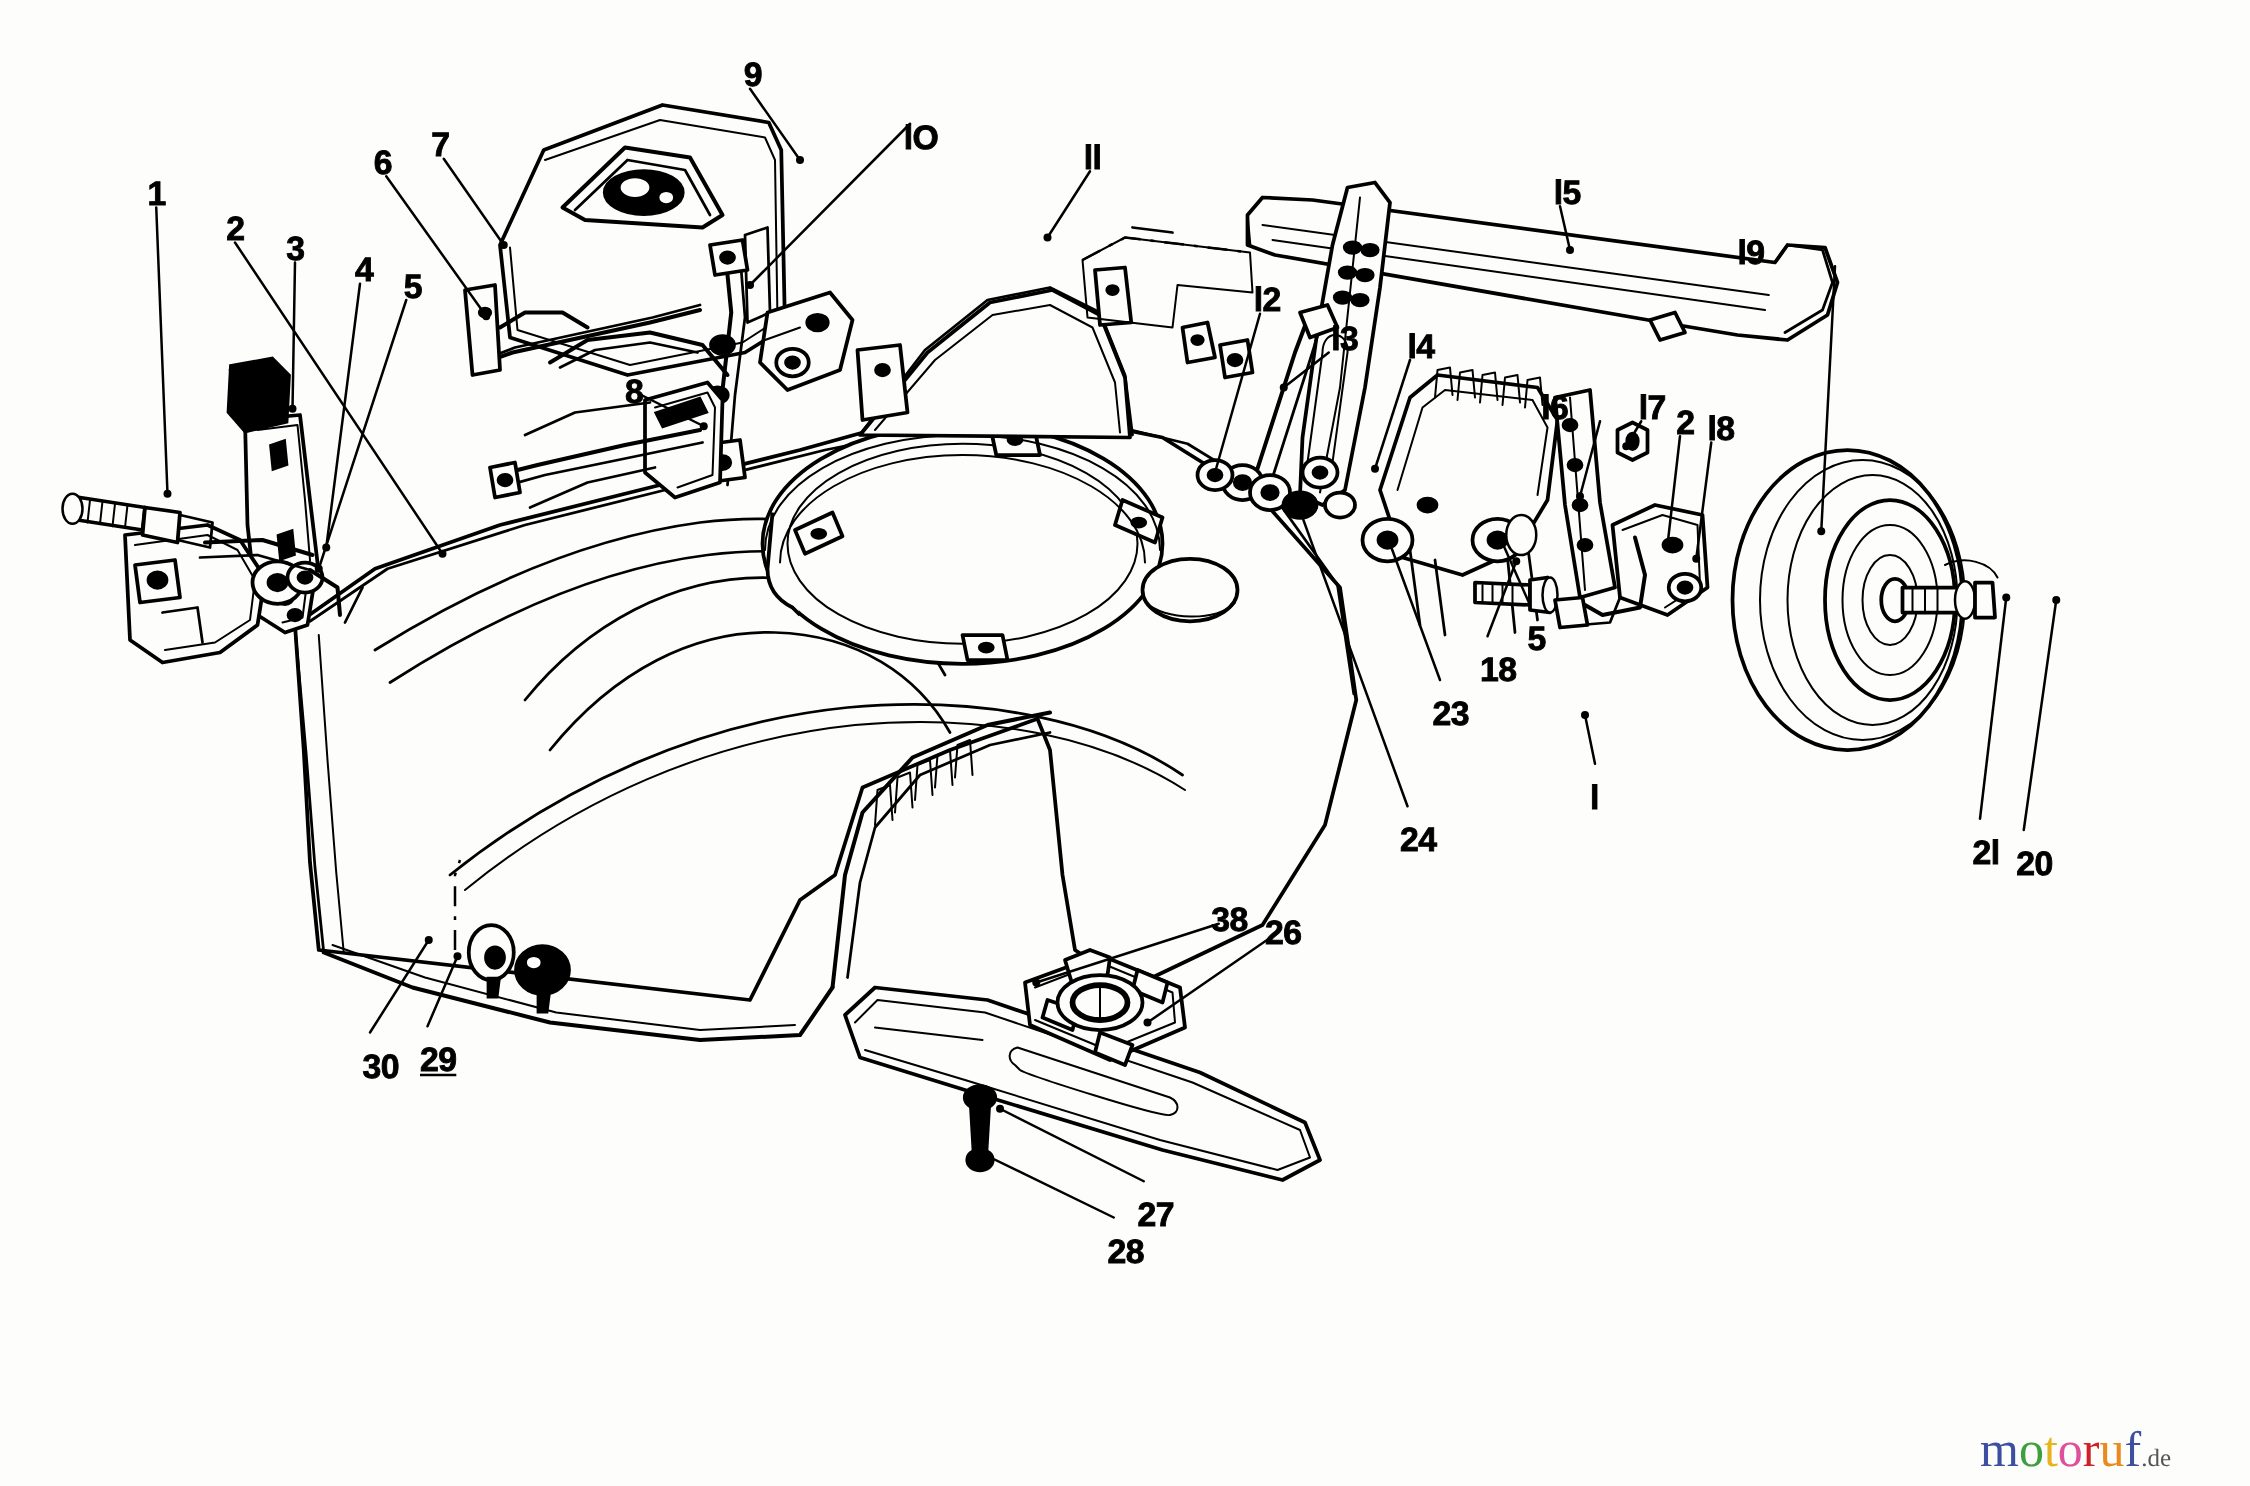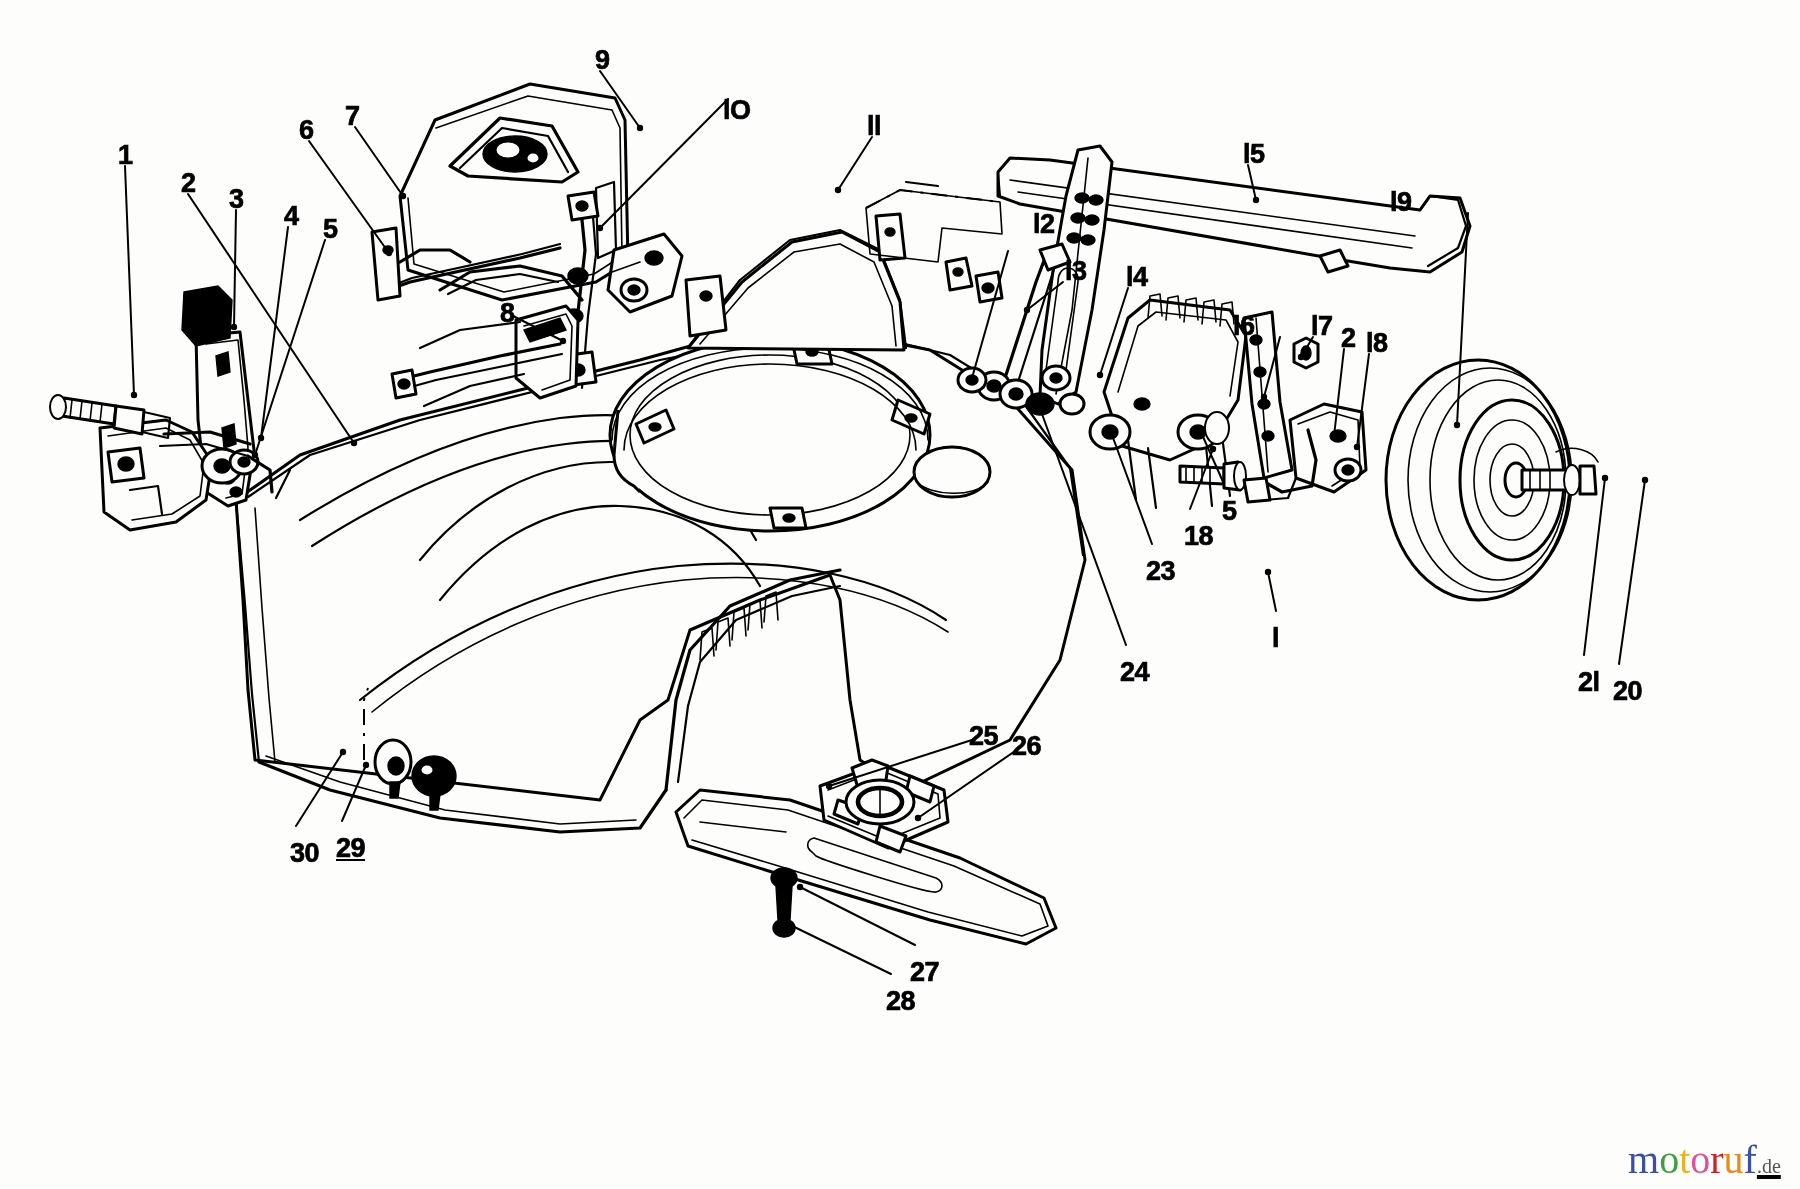--- a/index.html
+++ b/index.html
@@ -29,28 +29,27 @@
     font-size: 27px;
     line-height: 1;
     color: #000000;
     letter-spacing: -0.5px;
     white-space: nowrap;
     -webkit-text-stroke: 0.7px #000;
   }
   
   #watermark {
     position: absolute;
-    left: 1628px;
+    left: 1584px;
     top: 1140px;
     font-family: "Liberation Serif", serif;
     font-size: 40px;
     line-height: 1;
     white-space: nowrap;
     user-select: none;
-    text-decoration: underline;
   }
   #watermark .wm-l { display:inline-block; }
   #watermark .wm-suffix {
     font-size: 20px;
     color: #555555;
   }
 </style>
 </head>
 <body>
 
@@ -463,37 +462,37 @@
       <div class="callout" style="left: 181px; top: 170px;">2</div>
       <div class="callout" style="left: 229px; top: 186px;">3</div>
       <div class="callout" style="left: 284px; top: 203px;">4</div>
       <div class="callout" style="left: 323px; top: 216px;">5</div>
       <div class="callout" style="left: 299px; top: 117px;">6</div>
       <div class="callout" style="left: 345px; top: 103px;">7</div>
       <div class="callout" style="left: 500px; top: 300px;">8</div>
       <div class="callout" style="left: 595px; top: 47px;">9</div>
       <div class="callout" style="left: 723px; top: 75px; margin-top: 22px;">lO</div>
       <div class="callout" style="left: 867px; top: 113px;">ll</div>
-      <div class="callout" style="left: 1003px; top: 211px; margin-left: 30px;">l2</div>
+      <div class="callout" style="left: 1003px; top: 227px;">l2</div>
       <div class="callout" style="left: 1065px; top: 258px;">l3</div>
       <div class="callout" style="left: 1126px; top: 264px;">l4</div>
       <div class="callout" style="left: 1243px; top: 141px;">l5</div>
       <div class="callout" style="left: 1233px; top: 313px;">l6</div>
       <div class="callout" style="left: 1311px; top: 313px;">l7</div>
       <div class="callout" style="left: 1341px; top: 325px;">2</div>
       <div class="callout" style="left: 1366px; top: 330px;">l8</div>
       <div class="callout" style="left: 1390px; top: 189px;">l9</div>
       <div class="callout" style="left: 1184px; top: 523px;">18</div>
       <div class="callout" style="left: 1222px; top: 498px;">5</div>
       <div class="callout" style="left: 1146px; top: 558px;">23</div>
       <div class="callout" style="left: 1120px; top: 659px; text-align: center;">24</div>
       <div class="callout" style="left: 1272px; top: 625px;">l</div>
       <div class="callout" style="left: 1578px; top: 669px;">2l</div>
       <div class="callout" style="left: 1613px; top: 678px;">20</div>
-      <div class="callout" style="left: 969px; top: 723px;">25</div>
+      <div class="callout" style="left: 969px; top: 723px;">38</div>
       <div class="callout" style="left: 1012px; top: 733px;">26</div>
       <div class="callout" style="left: 910px; top: 959px;">27</div>
       <div class="callout" style="left: 886px; top: 988px;">28</div>
       <div class="callout" style="left: 336px; top: 835px; text-decoration: underline;">29</div>
       <div class="callout" style="left: 290px; top: 840px;">30</div>
     </div>
 
   <div id="watermark"><span class="wm-l" style="color: rgb(60, 79, 160);">m</span><span class="wm-l" style="color: rgb(63, 158, 63);">o</span><span class="wm-l" style="color: rgb(232, 179, 33);">t</span><span class="wm-l" style="color: rgb(224, 80, 154);">o</span><span class="wm-l" style="color: rgb(207, 32, 39);">r</span><span class="wm-l" style="color: rgb(233, 138, 31);">u</span><span class="wm-l" style="color: rgb(60, 79, 160);">f</span><span class="wm-suffix" style="color: rgb(85, 85, 85);">.de</span></div>
 
 </div>

